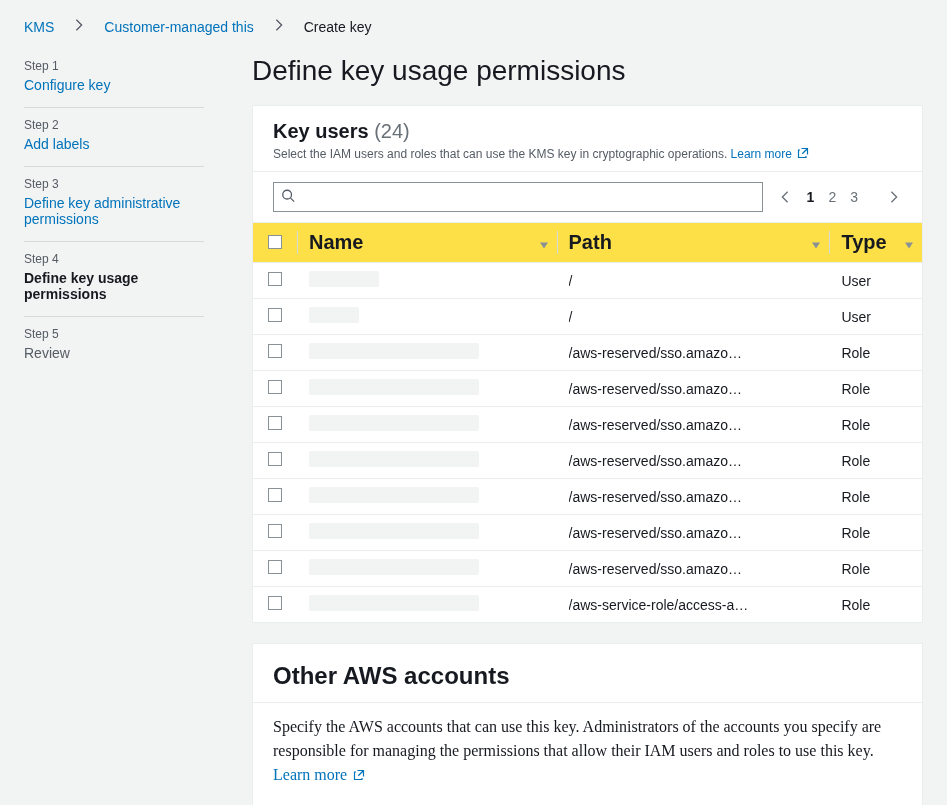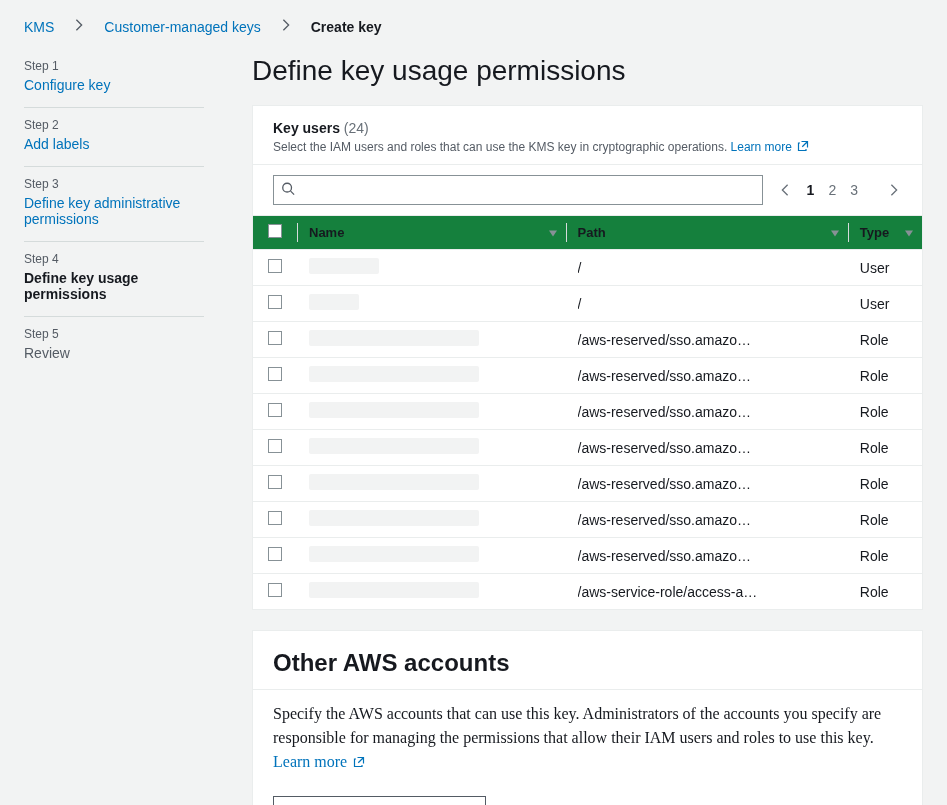--- a/index.html
+++ b/index.html
@@ -3,21 +3,21 @@
 <meta charset="utf-8">
 <style>
 * { box-sizing: border-box; margin: 0; padding: 0; }
 body { font-family: "Amazon Ember", "Helvetica Neue", Arial, sans-serif; background: #f2f3f3; color: #16191f; font-size: 14px; }
 .page { padding: 18px 24px; }
 
 
 .breadcrumb { font-size: 14px; color: #545b64; display: flex; align-items: center; gap: 18px; margin-bottom: 14px; }
 .breadcrumb a { color: #0073bb; text-decoration: none; }
 .breadcrumb .chev { color: #545b64; }
-.breadcrumb .current { font-weight: 700; color: #16191f; }
+.breadcrumb .current { font-weight: 400; color: #16191f; }
 
 
 .layout { display: flex; gap: 48px; align-items: flex-start; }
 .sidebar { width: 180px; flex-shrink: 0; }
 .main { flex: 1; min-width: 0; }
 
 
 .step { padding: 10px 0 14px; border-bottom: 1px solid #d5dbdb; }
 .step:last-child { border-bottom: none; }
 .step .label { font-size: 12px; color: #545b64; margin-bottom: 4px; }
@@ -25,39 +25,39 @@
 .step .title a { color: #0073bb; text-decoration: none; }
 .step.active .title { font-weight: 700; color: #16191f; }
 .step.future .title { color: #545b64; }
 
 
 h1 { font-size: 28px; font-weight: 400; margin: 6px 0 18px; color: #16191f; }
 
 
 .card { background: #fff; border: 1px solid #eaeded; margin-bottom: 20px; }
 .card-header { padding: 14px 20px 10px; border-bottom: 1px solid #eaeded; }
-.card-header .title-row { font-size: 14px; font-weight: 700; }
+.card-header .title-row { font-size: 20px; font-weight: 700; }
 .card-header .title-row .count { color: #687078; font-weight: 400; }
 .card-header .sub { font-size: 12px; color: #545b64; margin-top: 4px; }
 .link { color: #0073bb; text-decoration: none; }
 .ext-icon { display: inline-block; width: 12px; height: 12px; vertical-align: -1px; margin-left: 2px; }
 
 
 .toolbar { display: flex; align-items: center; gap: 12px; padding: 10px 20px; }
 .search { flex: 1; position: relative; max-width: 490px; }
 .search input { width: 100%; padding: 6px 10px 6px 30px; border: 1px solid #879196; font-size: 14px; }
 .search .icon { position: absolute; left: 8px; top: 50%; transform: translateY(-50%); color: #545b64; }
 .pager { display: flex; align-items: center; gap: 14px; color: #687078; margin-left: auto; }
 .pager .pg { cursor: pointer;}
 .pager .pg.active { color: #16191f; font-weight: 700; }
 .pager .arrow { width: 16px; height: 16px; display: inline-flex; align-items: center; justify-content: center; cursor: pointer; color: #687078; }
 
 
 table { width: 100%; border-collapse: collapse; }
-thead th { background: #15803d; border-top: 1px solid #eaeded; border-bottom: 1px solid #eaeded; text-align: left; font-weight: 700; font-size: 13px; padding: 8px 12px; color: #16191f; position: relative; }
+thead th { background: #fde047; border-top: 1px solid #eaeded; border-bottom: 1px solid #eaeded; text-align: left; font-weight: 700; font-size: 20px; padding: 8px 12px; color: #16191f; position: relative; }
 thead th.checkbox-col { width: 44px; text-align: center; }
 thead th .sort-icon { position: absolute; right: 8px; top: 50%; transform: translateY(-50%); color: #879196; }
 thead th .divider { position: absolute; left: 0; top: 20%; bottom: 20%; width: 1px; background: #d5dbdb; }
 tbody td { border-bottom: 1px solid #eaeded; padding: 8px 12px; font-size: 14px; color: #16191f; vertical-align: middle; }
 tbody tr:last-child td { border-bottom: none; }
 td.checkbox-col { width: 44px; text-align: center; }
 .checkbox { width: 14px; height: 14px; border: 1px solid #879196; display: inline-block; background: #fff; cursor: pointer; }
 .redacted { background: #f2f3f3; height: 16px; border-radius: 2px; display: inline-block; }
 .redacted.w1 { width: 70px; }
 .redacted.w2 { width: 50px; }
@@ -77,21 +77,21 @@
 <body>
 
 <div class="page">
   <div class="breadcrumb">
     <a href="#">KMS</a>
     <span class="chev">
       <svg class="chev-svg" viewBox="0 0 16 16">
           <path d="M5 2l6 6-6 6" fill="none" stroke="currentColor" stroke-width="1.5"></path>
         </svg>
     </span>
-    <a href="#">Customer-managed keys</a>
+    <a href="#">Customer-managed this</a>
     <span class="chev">
       <svg class="chev-svg" viewBox="0 0 16 16">
           <path d="M5 2l6 6-6 6" fill="none" stroke="currentColor" stroke-width="1.5"></path>
         </svg>
     </span>
     <span class="current">Create key</span>
   </div>
 
   <div class="layout">
     <div class="sidebar">

